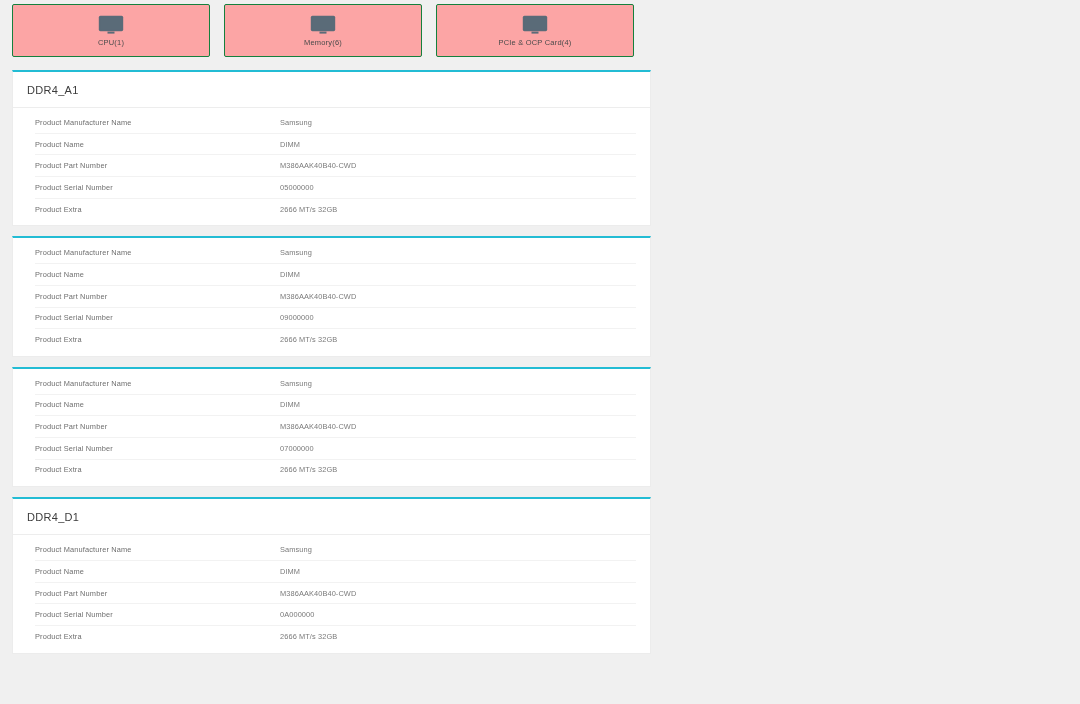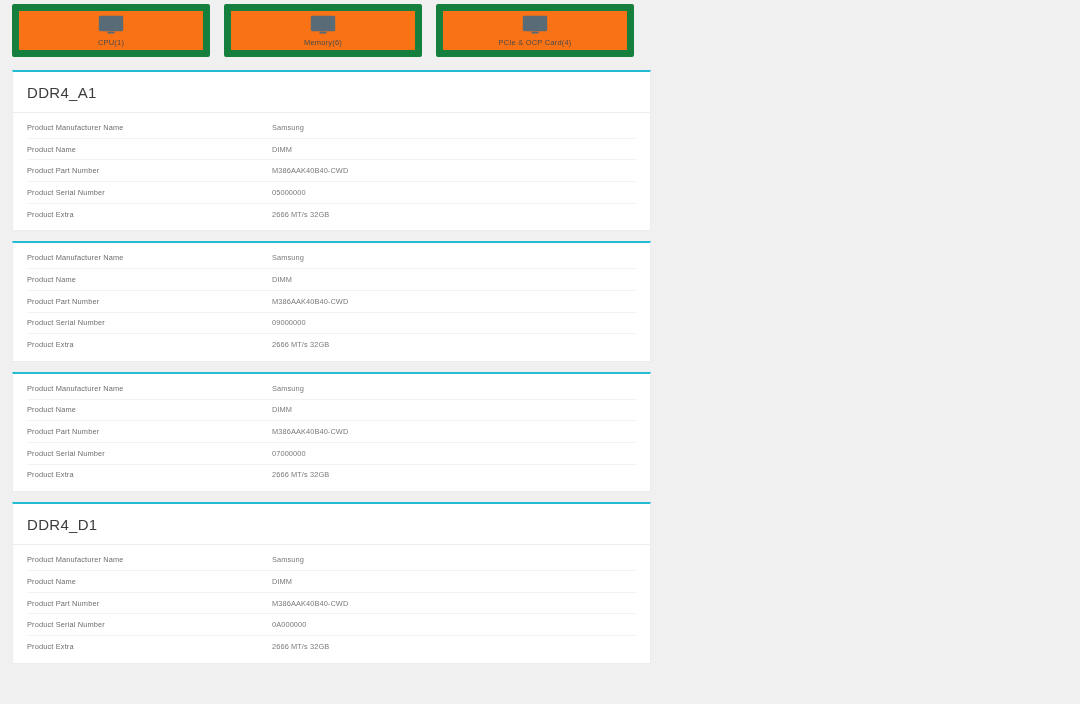--- a/index.html
+++ b/index.html
@@ -20,22 +20,22 @@
   .tabstrip {
     display: flex;
     gap: 14px;
     padding: 4px 12px 0 12px;
     height: 68px;
     background: #f0f0f0;
   }
   .tabcard {
     flex: 0 0 198px;
     height: 53px;
-    background: #f97316;
-    border: 7px solid #15803d;
+    background: #fca5a5;
+    border: 1px solid #15803d;
     border-radius: 2px;
     display: flex;
     flex-direction: column;
     align-items: center;
     justify-content: center;
     cursor: pointer;
     position: relative;
   }
   .tabcard .mon-icon {
     display: block;
@@ -64,27 +64,27 @@
     gap: 0 14px;
   }
   .card {
     width: 639px;
     background: #ffffff;
     border: 1px solid #ececec;
     border-top: 2px solid #23bcd4;
     margin-bottom: 10px;
   }
   .card-title {
-    font-size: 15px;
+    font-size: 11px;
     color: #3c3c3c;
     padding: 12px 10px 11px 14px;
     border-bottom: 1px solid #ededed;
     letter-spacing: .3px;
   }
-  .rows { padding: 4px 0 6px 0; }
+  .rows { padding: 4px 0 6px 8px; }
   .row {
     display: flex;
     align-items: center;
     height: 20.7px;
     padding: 0 14px;
     font-size: 7.4px;
     color: #6b6b6b;
   }
   .row .k {
     width: 245px;

